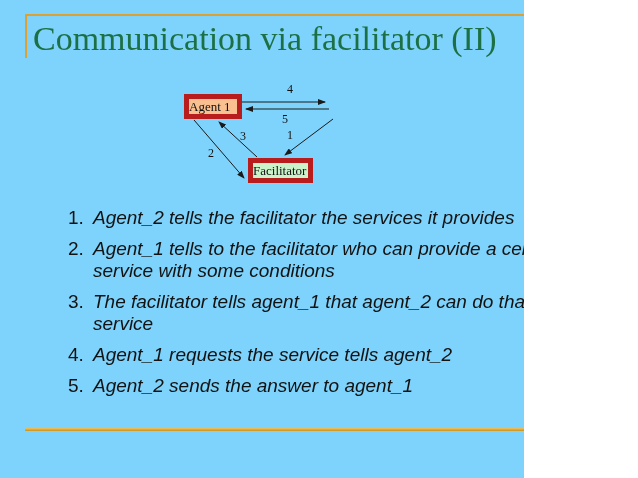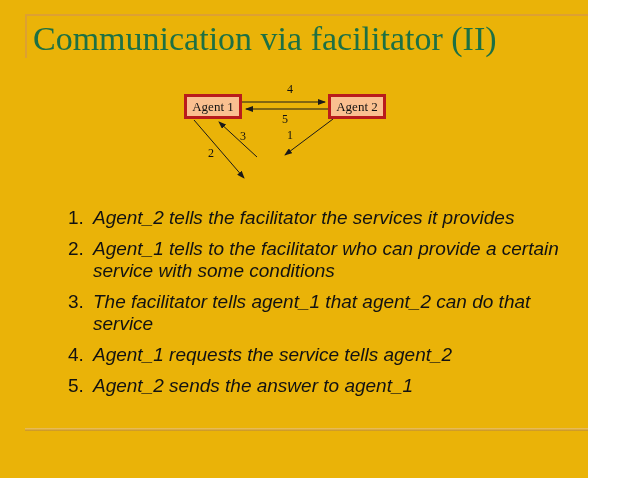--- a/index.html
+++ b/index.html
@@ -1,30 +1,30 @@
 <!DOCTYPE html>
 <html><head>
 <meta charset="utf-8">
 <style>
   html,body{margin:0;padding:0;background:#ffffff;}
-  .slide{position:relative;width:588px;height:478px;background:#eab308;overflow:hidden;
+  .slide{position:relative;width:524px;height:478px;background:#7dd3fc;overflow:hidden;
          font-family:"Liberation Sans",sans-serif;}
   
   .top-rule{position:absolute;left:25px;top:14px;width:577px;height:2px;background:#DDA032;}
   .left-rule{position:absolute;left:25px;top:14px;width:2px;height:44px;background:#DDA032;}
   .bottom-rule{position:absolute;left:25px;top:428px;width:585px;height:3px;
                background:linear-gradient(#eec261,#c8941f);}
   
   .title{position:absolute;left:33px;top:20px;margin:0;width:580px;
          font-family:"Liberation Serif",serif;font-weight:400;
          font-size:34px;line-height:38px;color:#1D7044;letter-spacing:0px;}
   
   .diagram-svg{position:absolute;left:0;top:0;width:638px;height:478px;pointer-events:none;}
-  .node{position:absolute;display:flex;align-items:center;justify-content:center;
-        border:3px solid #b91c1c;font-family:"Liberation Serif",serif;font-size:13px;color:#111;
+  .node{position:absolute;display:flex;align-items:center;
+        border:5px solid #b91c1c;font-family:"Liberation Serif",serif;font-size:13px;color:#111;
         box-sizing:border-box;}
   .node-agent1{left:184px;top:94px;width:58px;height:25px;background:#FAC090;}
   .node-agent2{left:328px;top:94px;width:58px;height:25px;background:#FAC090;}
   .node-facilitator{left:248px;top:158px;width:65px;height:25px;background:#CBF3C9;}
   .arrow-label{position:absolute;transform:translate(-50%,-50%);
                font-family:"Liberation Serif",serif;font-size:12px;color:#111;}
   .al-1{left:290px;top:135px;}
   .al-2{left:211px;top:153px;}
   .al-3{left:243px;top:136px;}
   .al-4{left:290px;top:89px;}
@@ -59,22 +59,22 @@
     <line x1="333" y1="119" x2="285" y2="155" stroke="#1a1a1a" stroke-width="1" marker-end="url(#ah)"></line>
 
     <line x1="194" y1="120" x2="244" y2="178" stroke="#1a1a1a" stroke-width="1" marker-end="url(#ah)"></line>
 
     <line x1="257" y1="157" x2="219" y2="122" stroke="#1a1a1a" stroke-width="1" marker-end="url(#ah)"></line>
   </svg>
 
   <div class="node node-agent1">
     <span>Agent 1</span>
   </div>
-  <div class="node node-agent2">
-    <span>Agent 2</span>
+  <div class="node node-facilitator">
+    <span>Facilitator</span>
   </div>
 
   <span class="arrow-label al-1">1</span>
   <span class="arrow-label al-2">2</span>
   <span class="arrow-label al-3">3</span>
   <span class="arrow-label al-4">4</span>
   <span class="arrow-label al-5">5</span>
 
   <div class="steps">
     <div class="step">

